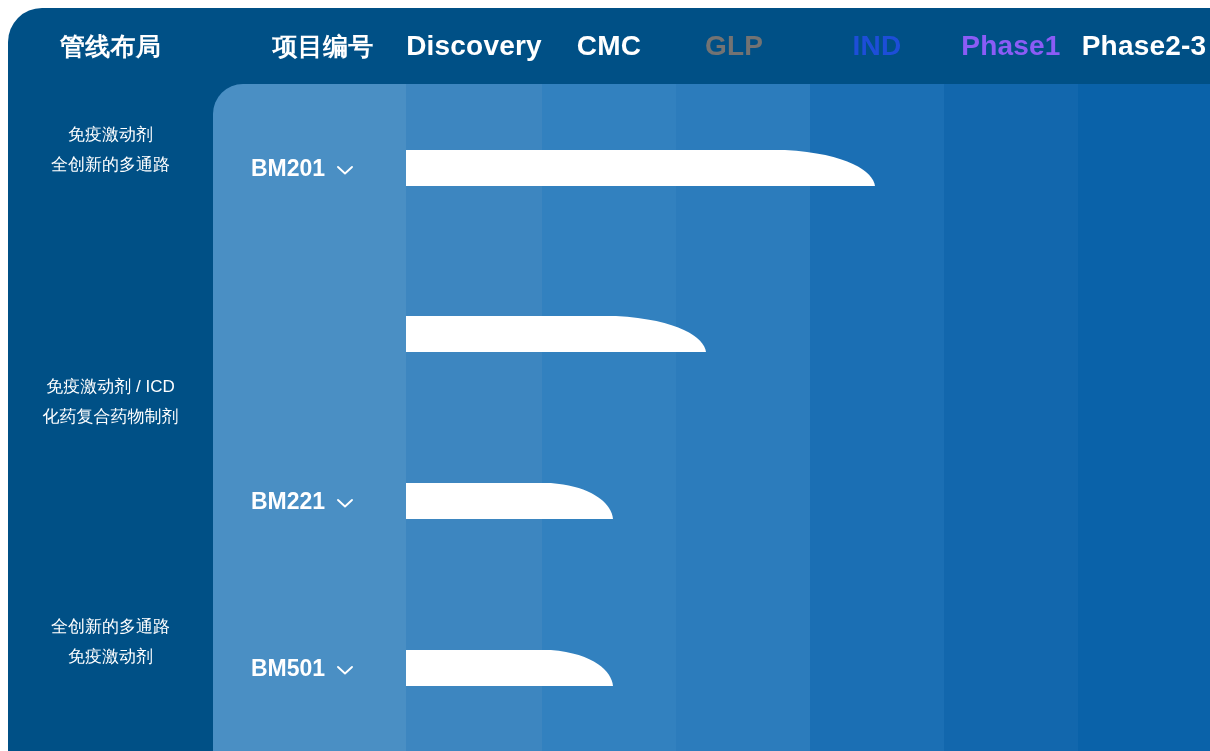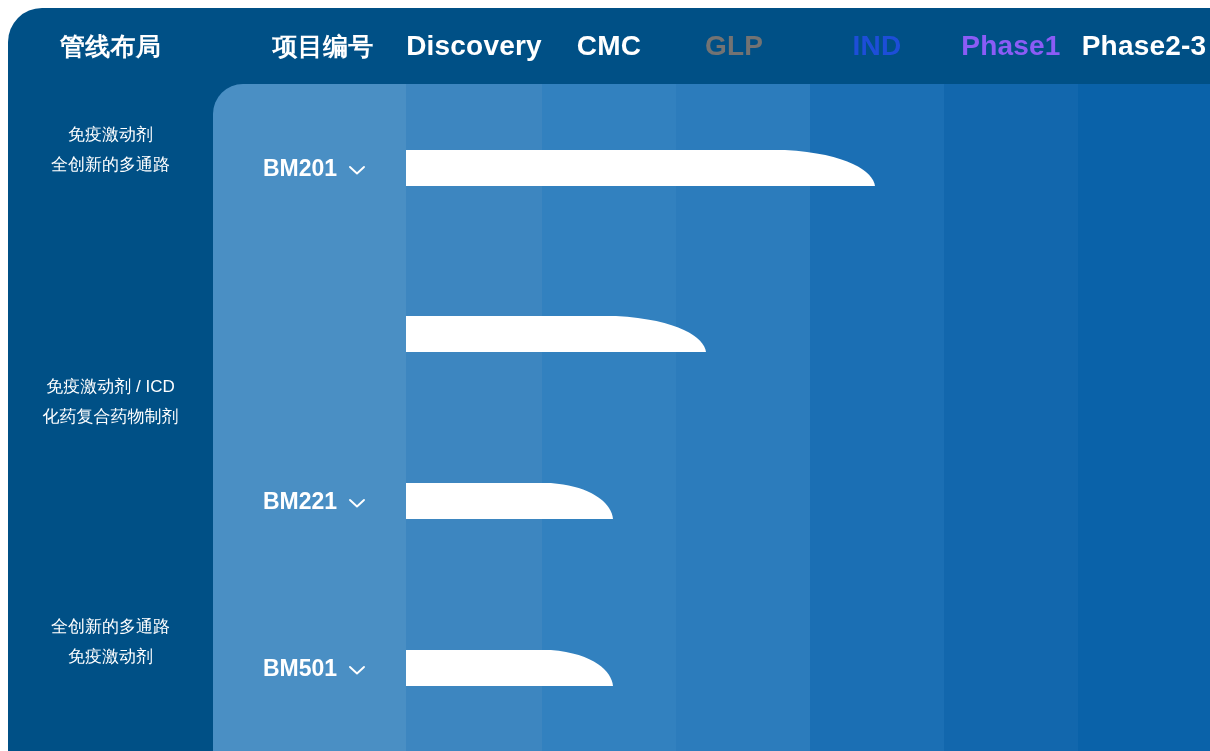--- a/index.html
+++ b/index.html
@@ -104,21 +104,20 @@
     left: 38px;
     top: 0;
     height: 46px;
     display: flex;
     align-items: center;
     gap: 9px;
     color: #ffffff;
     font-size: 23px;
     font-weight: bold;
     white-space: nowrap;
-    margin-left: 12px;
   }
   .chevron-icon {
     display: inline-block;
     width: 22px;
     height: 22px;
     flex: 0 0 auto;
     position: relative;
     top: 2px;
   }
   .chevron-icon svg { display: block; }

